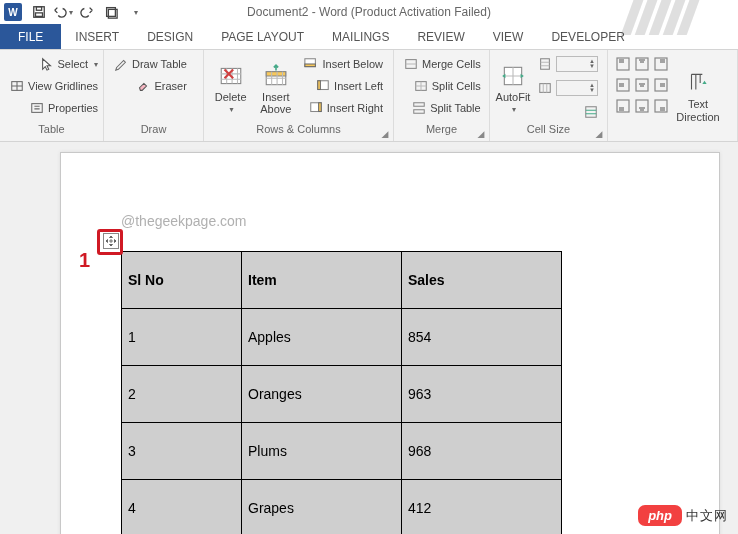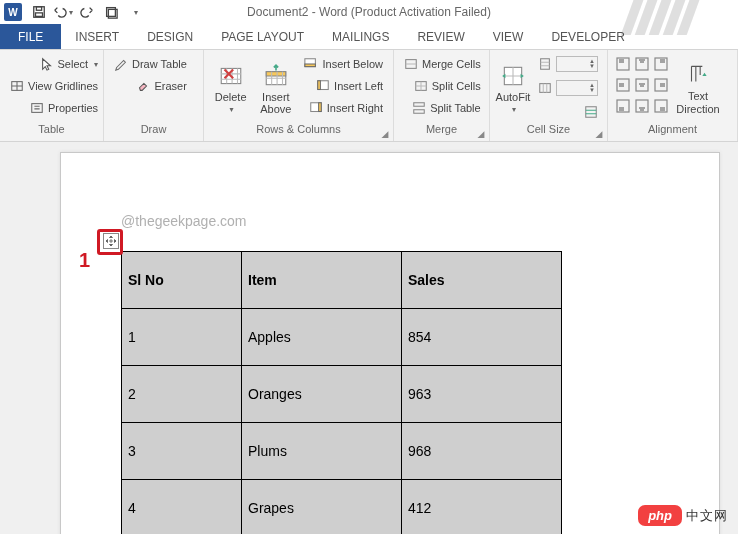--- a/index.html
+++ b/index.html
@@ -349,21 +349,20 @@
         </div>
       </div>
       <div class="big-btn" style="width:48px">
         <svg viewBox="0 0 24 24">
             <path d="M6 4h10M6 4v14M10 4v14M14 4v8" stroke="#555"></path>
             <path d="M18 10l2 3h-4z" fill="#4a8"></path>
           </svg>
         <span style="line-height:1.1">Text Direction</span>
       </div>
     </div>
-    <div class="group-label">Alignment</div>
   </div>
 </div>
 
 <div class="doc-area">
   <div class="page">
     <div class="watermark">@thegeekpage.com</div>
 
     <div class="table-wrap">
       <div class="move-handle">
         <svg viewBox="0 0 12 12">

